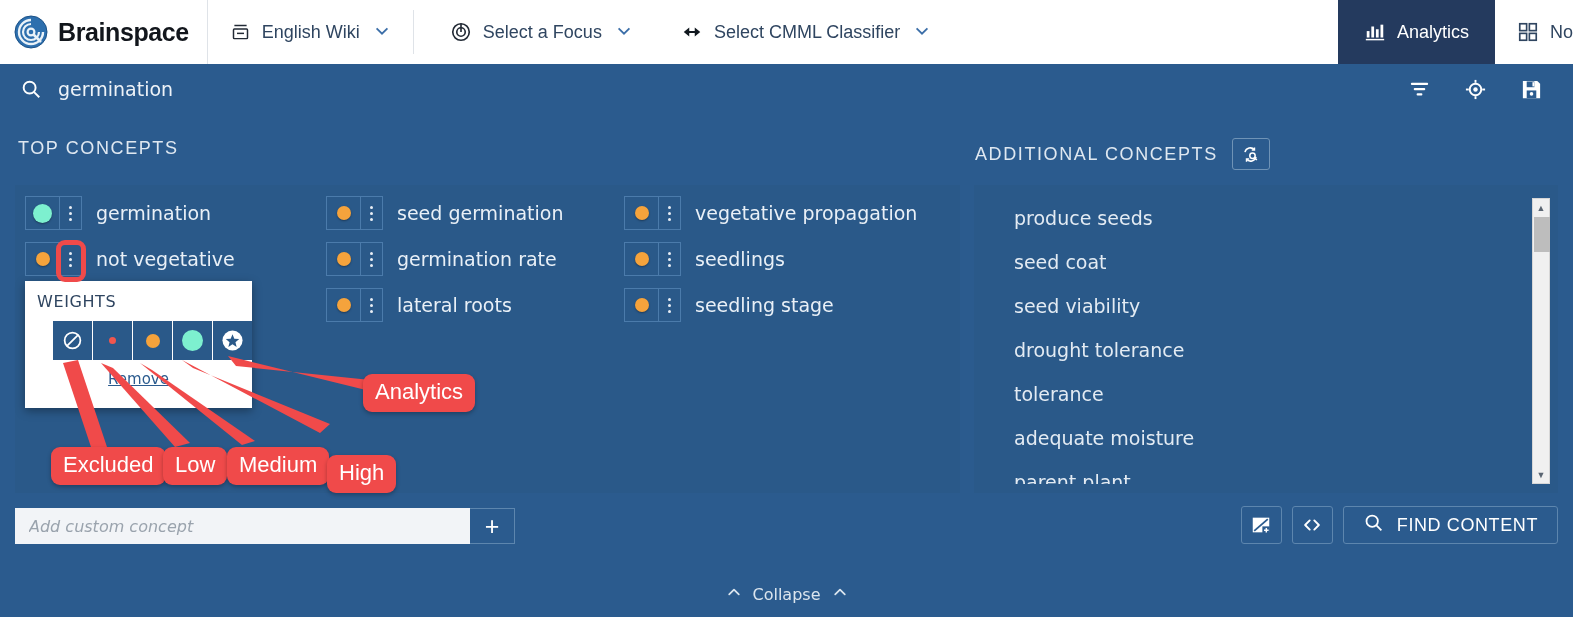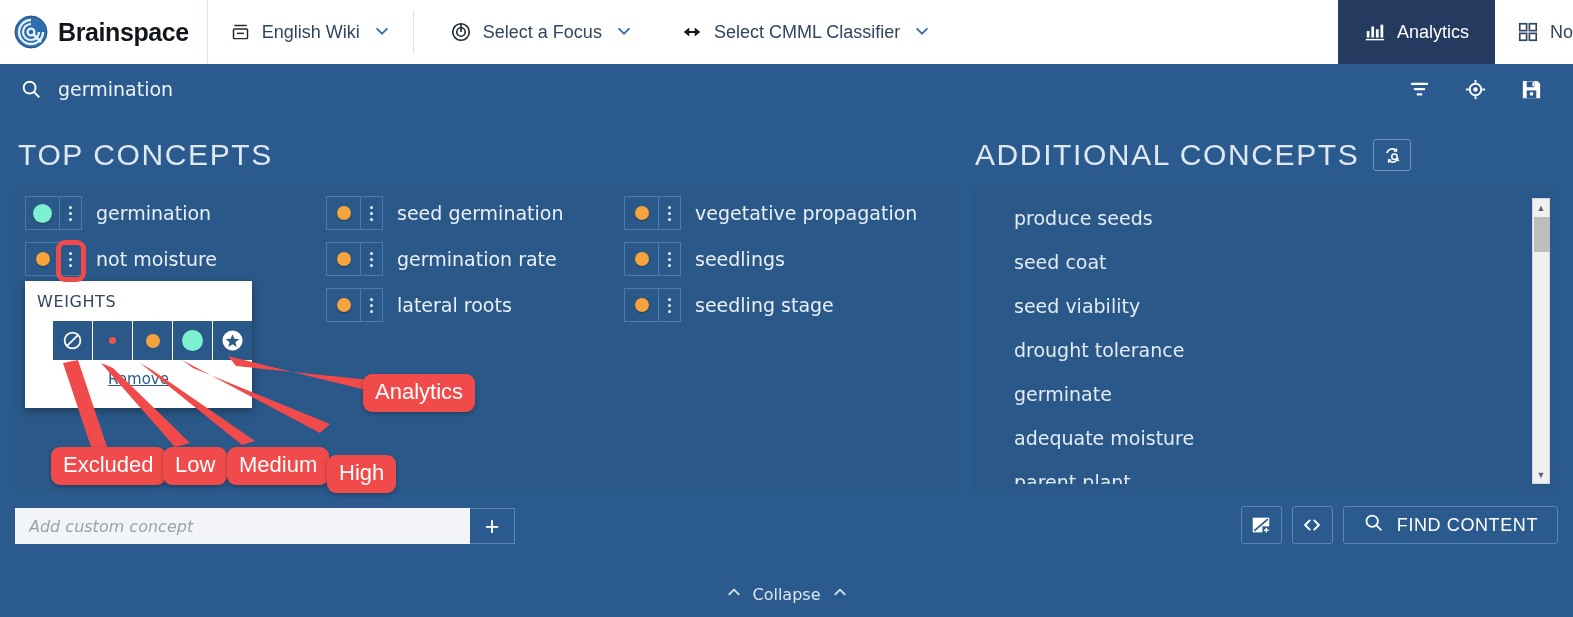--- a/index.html
+++ b/index.html
@@ -71,21 +71,21 @@
     color: #eef3f8; font-size: 19px; margin-left: 16px;
     font-family: "DejaVu Sans", sans-serif;
   }
   .search-actions { margin-left: auto; display: flex; align-items: center; gap: 33px; padding-right: 14px; }
   .search-actions .act { color: #ffffff; display: flex; align-items: center; cursor: pointer; }
 
   
   .sec-head {
     position: absolute;
     color: #dfe8f1;
-    font-size: 30px;
+    font-size: 18px;
     letter-spacing: 1.6px;
     font-weight: 300;
     display: flex; align-items: center; gap: 14px;
   }
   #topconcepts-head { left: 18px; top: 138px; }
   #addconcepts-head { left: 975px; top: 138px; }
   .refresh-btn {
     width: 38px; height: 32px;
     border: 1px solid #6f93b6;
     border-radius: 3px;
@@ -446,21 +446,21 @@
 
   <div class="chip" style="left:25px; top:242px;">
     <span class="dotbox">
       <span class="dot orange"></span>
     </span>
     <span class="kebab">
         <i></i>
         <i></i>
         <i></i>
       </span>
-    <span class="clabel">not moisture</span>
+    <span class="clabel">not vegetative</span>
   </div>
 
   <div class="chip" style="left:326px; top:196px;">
     <span class="dotbox">
       <span class="dot orange"></span>
     </span>
     <span class="kebab">
         <i></i>
         <i></i>
         <i></i>
@@ -572,21 +572,21 @@
   <div class="ann-label" style="left:163px; top:447px;">Low</div>
   <div class="ann-label" style="left:227px; top:447px;">Medium</div>
   <div class="ann-label" style="left:327px; top:427px;margin-top:28px;">High</div>
   <div class="ann-label" style="left:363px; top:374px;">Analytics</div>
 
   <div class="addlist">
     <div class="addlist-item">produce seeds</div>
     <div class="addlist-item">seed coat</div>
     <div class="addlist-item">seed viability</div>
     <div class="addlist-item">drought tolerance</div>
-    <div class="addlist-item">germinate</div>
+    <div class="addlist-item">tolerance</div>
     <div class="addlist-item">adequate moisture</div>
     <div class="addlist-item">parent plant</div>
   </div>
 
   <div class="scrollbar">
     <div class="sb-arrow">▲</div>
     <div class="sb-thumb"></div>
     <div class="sb-arrow" style="position:absolute;bottom:0;left:0;">▼</div>
   </div>
 

